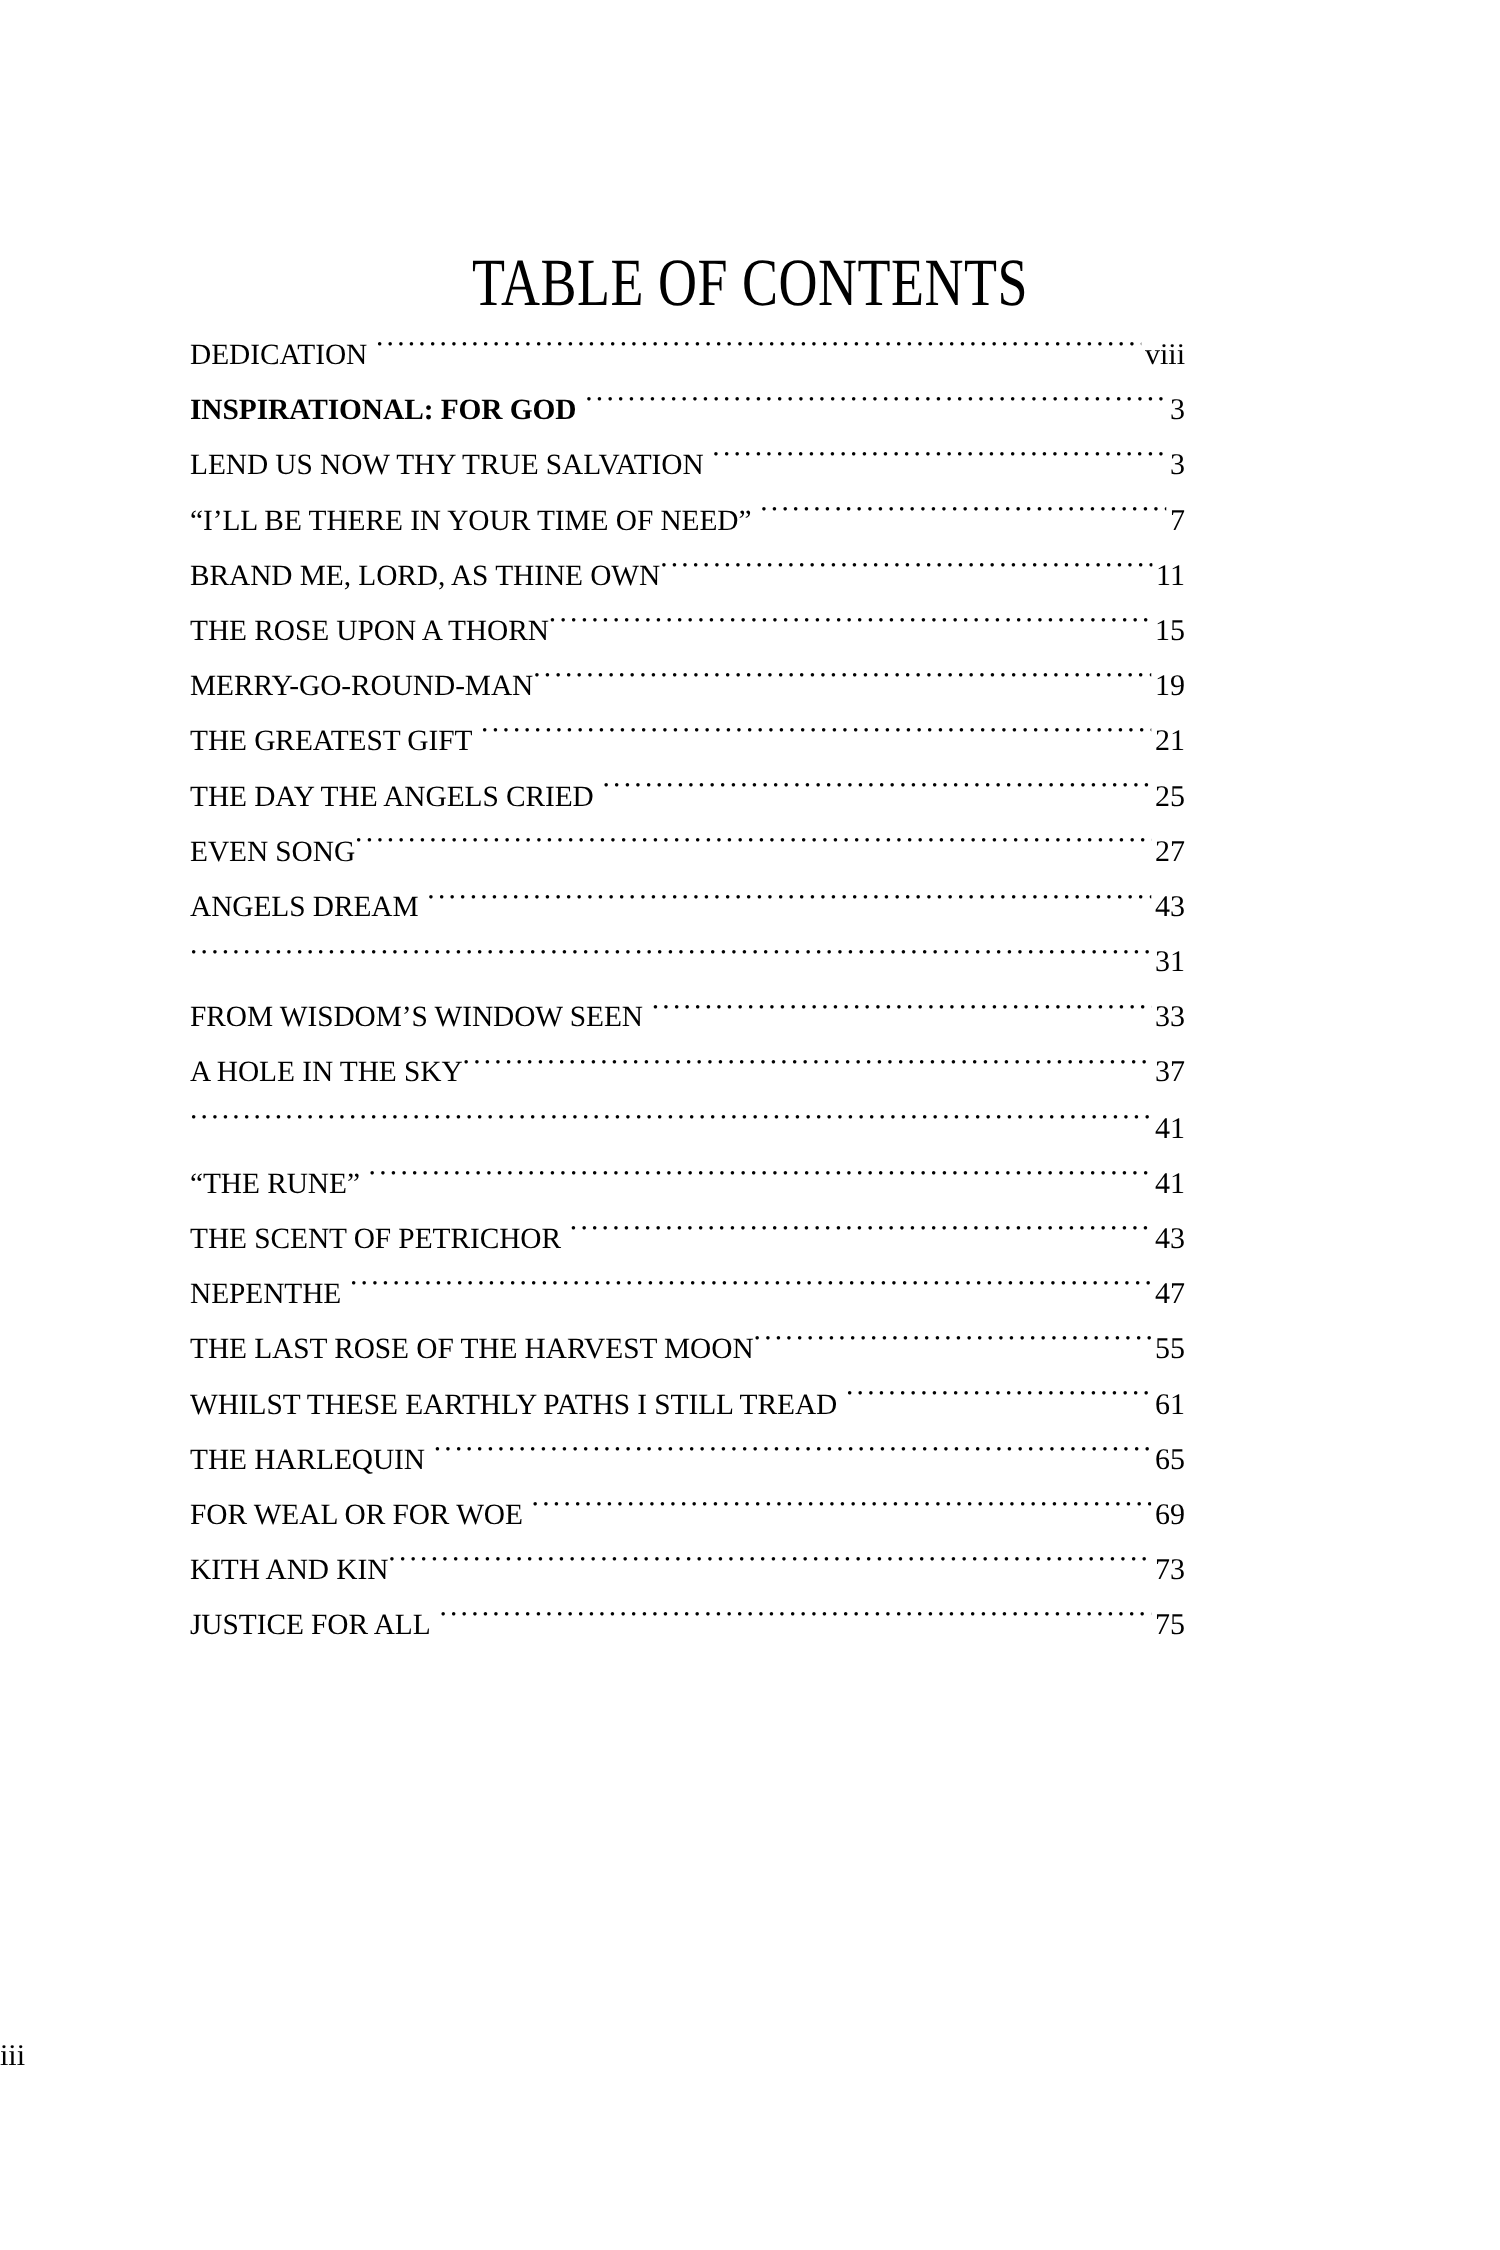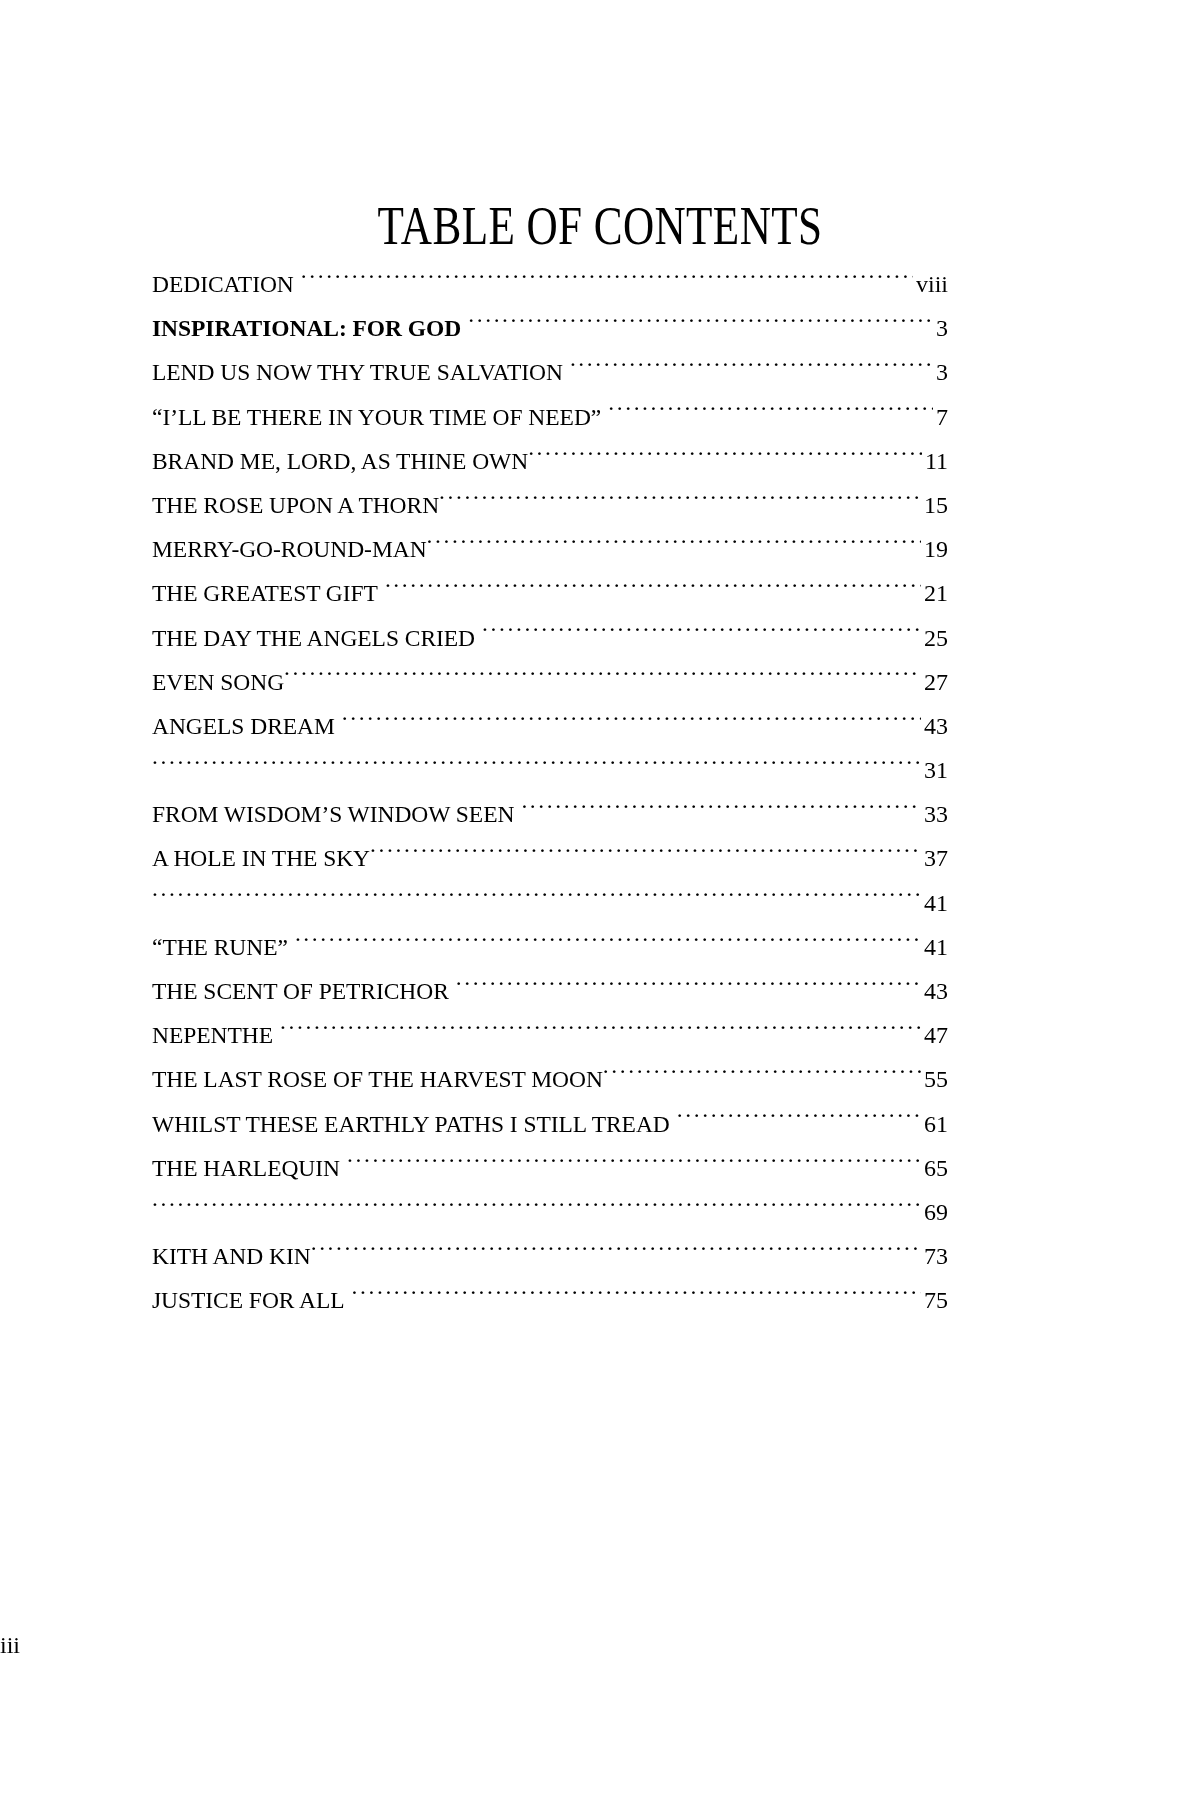--- a/index.html
+++ b/index.html
@@ -214,20 +214,21 @@
         <span class="toc-label gap">WHILST THESE EARTHLY PATHS I STILL TREAD</span>
         <span class="toc-leader"></span>
         <span class="toc-page">61</span>
       </div>
       <div class="toc-row">
         <span class="toc-label gap">THE HARLEQUIN</span>
         <span class="toc-leader"></span>
         <span class="toc-page">65</span>
       </div>
       <div class="toc-row">
+        <span class="toc-label gap">FOR WEAL OR FOR WOE</span>
         <span class="toc-leader"></span>
         <span class="toc-page">69</span>
       </div>
       <div class="toc-row">
         <span class="toc-label">KITH AND KIN</span>
         <span class="toc-leader"></span>
         <span class="toc-page">73</span>
       </div>
       <div class="toc-row">
         <span class="toc-label gap">JUSTICE FOR ALL</span>

